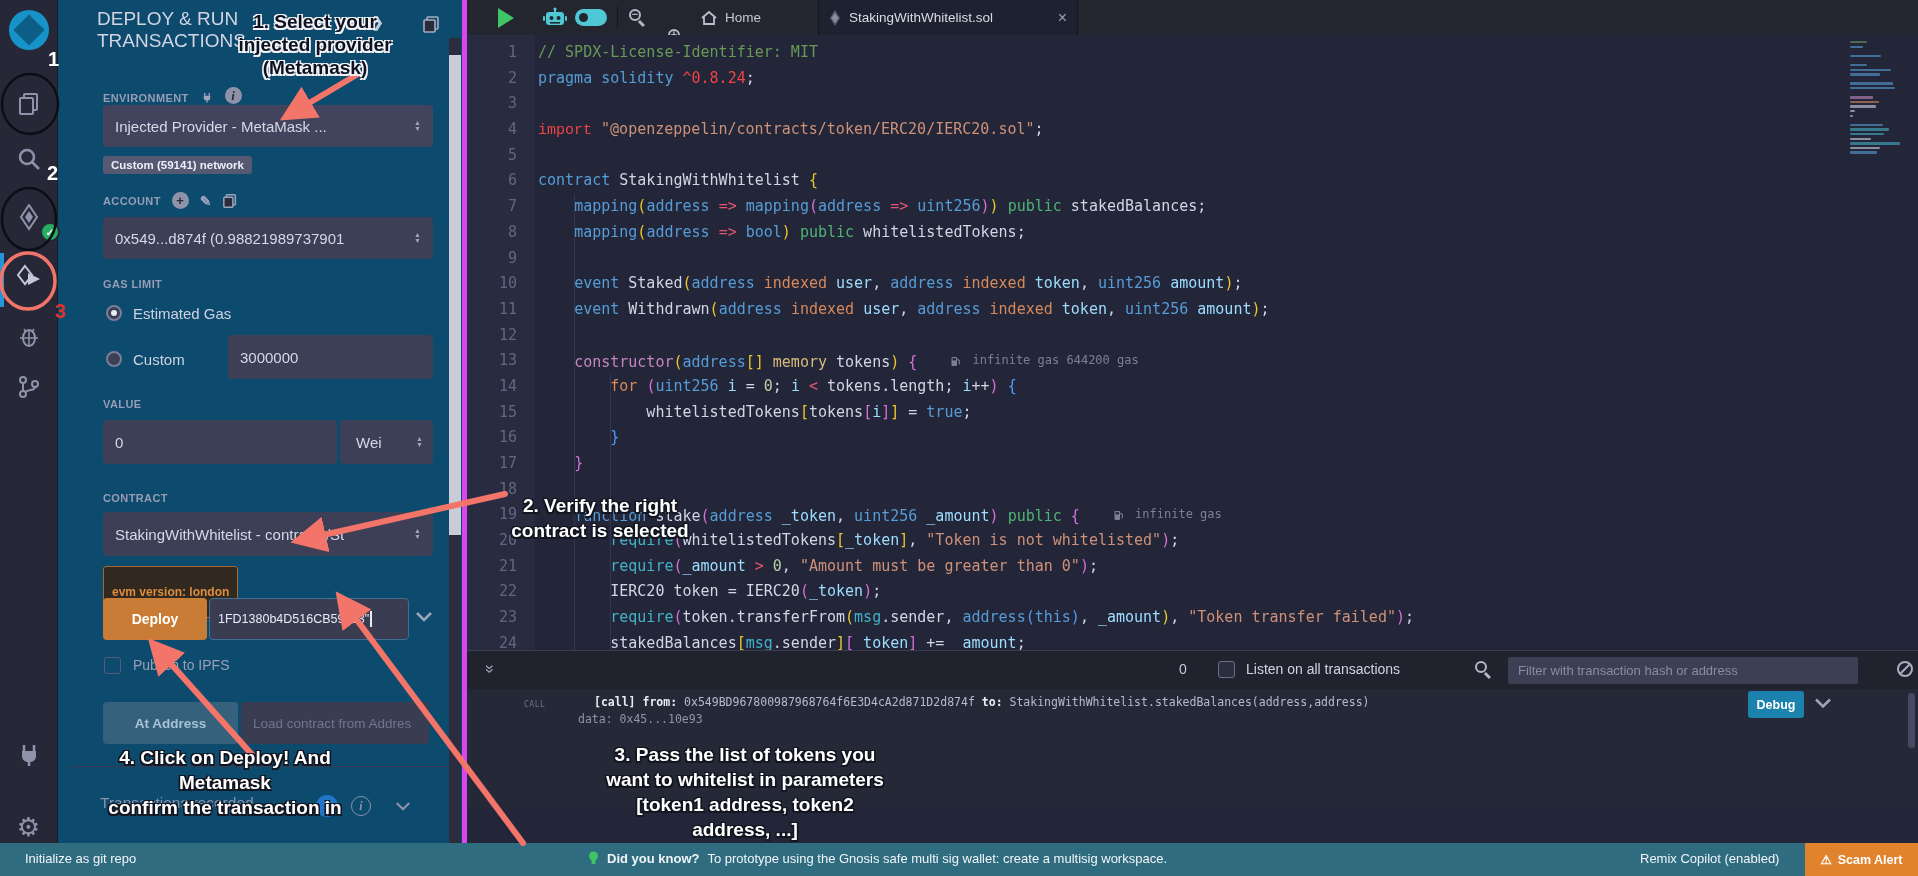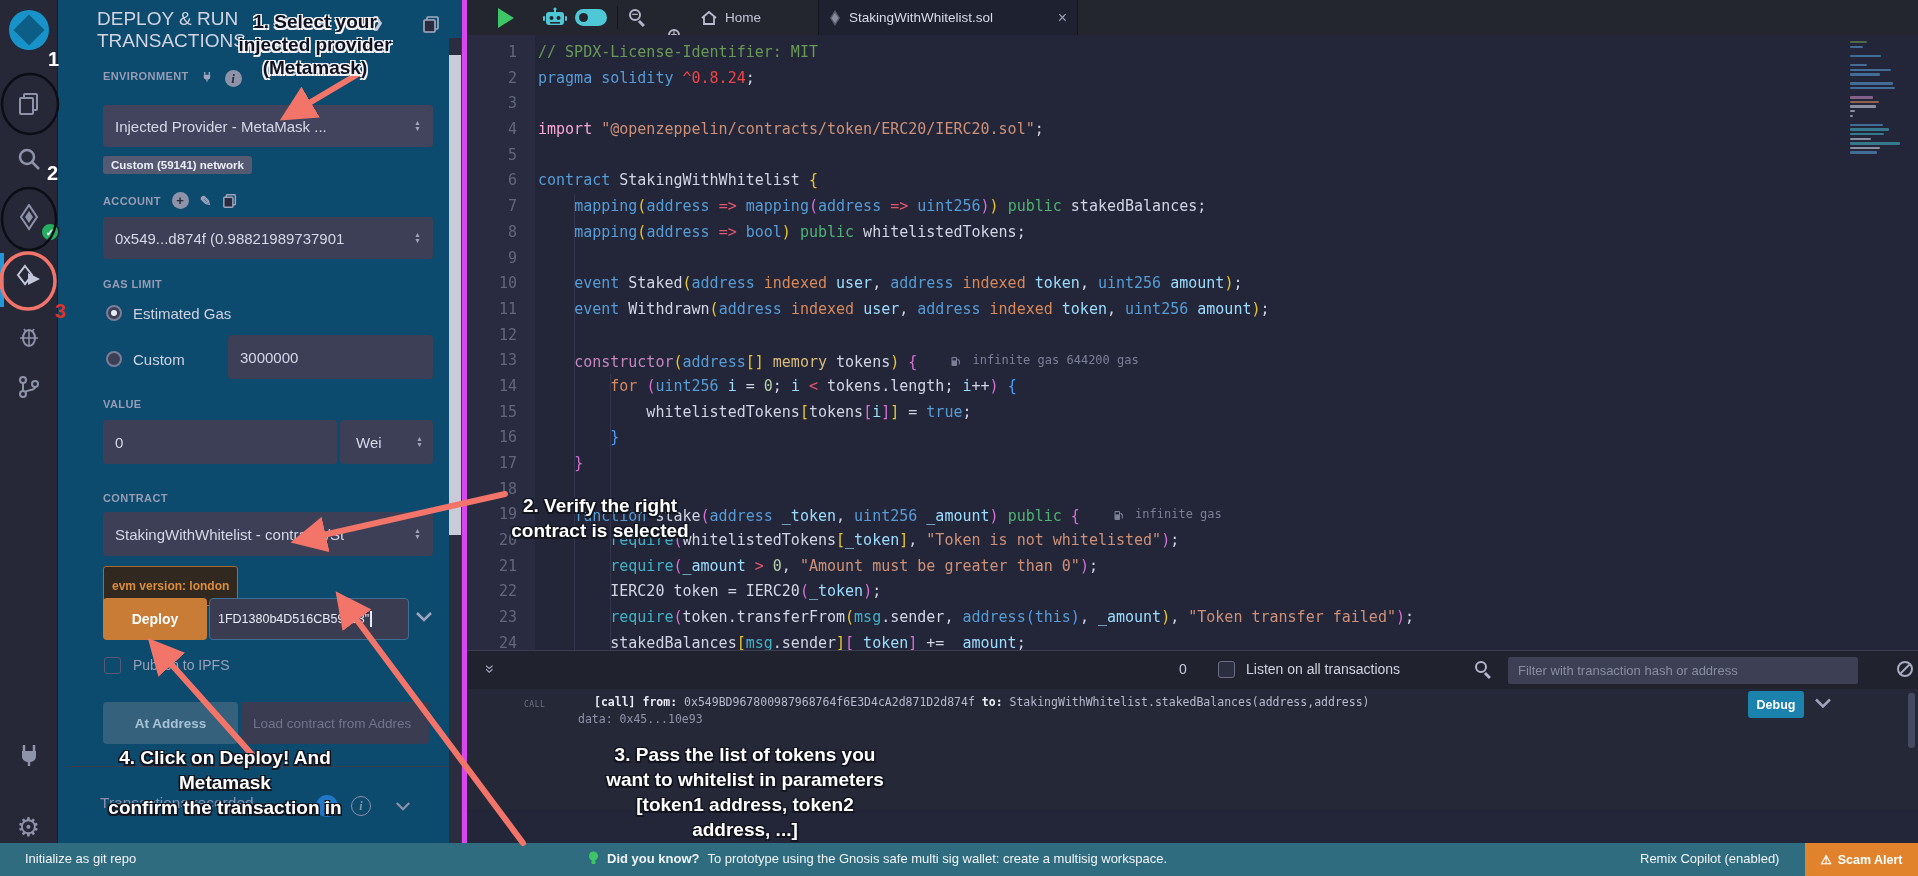--- a/index.html
+++ b/index.html
@@ -13,21 +13,21 @@
   .logo-inner{position:absolute;left:9px;top:9px;width:22px;height:22px;background:#0d5e86;transform:rotate(45deg);}
   .badge-check{position:absolute;left:40px;top:222px;width:16px;height:16px;border-radius:50%;background:#27ae60;border:2px solid #262838;color:#fff;font-size:10px;font-weight:bold;display:flex;align-items:center;justify-content:center;z-index:6;}
   
   .panel{position:absolute;left:57px;top:0;width:405px;height:843px;background:#0c4a6e;border-right:5px solid #d946ef;z-index:4;}
   .panel-title{position:absolute;left:40px;top:8px;width:250px;font-size:19px;line-height:22px;color:#d2d4e2;font-weight:500;}
   .lbl{position:absolute;left:46px;font-size:11px;font-weight:bold;letter-spacing:.4px;color:#989cb5;}
   .field{position:absolute;left:46px;width:330px;height:42px;background:#41445c;border-radius:4px;color:#d6d8e8;font-size:15px;display:flex;align-items:center;padding:0 12px;box-sizing:border-box;overflow:hidden;white-space:nowrap;}
   .field.dim{background:#3c3f55;}
   .updown{margin-left:auto;display:flex;flex-direction:column;line-height:6px;font-size:7px;color:#9fa3bb;flex:0 0 auto;}
   .net-badge{position:absolute;left:46px;top:156px;background:#555971;color:#eceef8;font-size:11.5px;font-weight:bold;border-radius:3px;padding:3px 8px;}
-  .evm-badge{position:absolute;left:46px;top:566px;border:1px solid #a5682f;background:#31291f;color:#dd8d3e;font-size:12px;font-weight:bold;border-radius:3px;padding:12px 8px;}
+  .evm-badge{position:absolute;left:46px;top:566px;border:1px solid #a5682f;background:#31291f;color:#dd8d3e;font-size:12px;font-weight:bold;border-radius:3px;padding:18px 8px;}
   .radio{position:absolute;width:16px;height:16px;border-radius:50%;border:2px solid #7a7e98;background:#3c3f55;box-sizing:border-box;}
   .radio.sel::after{content:"";position:absolute;left:3px;top:3px;width:6px;height:6px;border-radius:50%;background:#e8eaf4;}
   .radio-lbl{position:absolute;left:76px;font-size:15px;color:#cfd2e2;}
   .txt-input{position:absolute;background:#3c3f55;border:none;border-radius:4px;color:#d6d8e8;font-size:15px;padding:0 12px;box-sizing:border-box;font-family:"Liberation Sans",sans-serif;}
   .deploy-btn{position:absolute;left:46px;top:598px;width:104px;height:42px;background:#c87c35;border:none;border-radius:4px;color:#fff;font-weight:bold;font-size:14px;font-family:"Liberation Sans",sans-serif;}
   .args-input{position:absolute;left:152px;top:598px;width:200px;height:42px;background:#3a3d52;border:1px solid #3f6f94;border-radius:4px;color:#e8eaf4;font-size:12.5px;display:flex;align-items:center;padding:0 8px;box-sizing:border-box;overflow:hidden;white-space:nowrap;}
   .caret{display:inline-block;width:1.5px;height:16px;background:#e8eaf4;margin-left:1px;}
   .checkbox{position:absolute;width:17px;height:17px;border:1.5px solid #565a74;border-radius:3px;background:transparent;box-sizing:border-box;}
   .ataddr-btn{position:absolute;left:46px;top:702px;width:135px;height:42px;background:#35617c;border:none;border-radius:4px;color:#a8c3d6;font-weight:bold;font-size:13.5px;font-family:"Liberation Sans",sans-serif;}
   .ataddr-input{position:absolute;left:184px;top:702px;width:188px;height:42px;background:#3a3d52;border:none;border-radius:4px;color:#d6d8e8;font-size:13.5px;padding:0 12px;box-sizing:border-box;font-family:"Liberation Sans",sans-serif;}
@@ -153,21 +153,21 @@
     <div class="panel-title">DEPLOY &amp; RUN TRANSACTIONS</div>
     <div class="abs" style="left:296px;top:12px;color:#22c55e;font-size:17px;font-weight:bold;">✓</div>
     <div class="abs" style="left:315px;top:14px;color:#c6cad8;font-size:14px;font-weight:bold;">❯</div>
     <div class="abs" style="left:366px;top:16px;">
       <svg width="17" height="17" viewBox="0 0 17 17">
           <rect x="4" y="1" width="11" height="12" rx="1" fill="none" stroke="#a9adc2" stroke-width="1.6"></rect>
           <rect x="1" y="4" width="11" height="12" rx="1" fill="#2a2c3e" stroke="#a9adc2" stroke-width="1.6"></rect>
         </svg>
     </div>
 
-    <div class="lbl" style="top:70px;display:flex;align-items:flex-start;gap:12px;">
+    <div class="lbl" style="top:87px;display:flex;align-items:flex-end;gap:12px;">
       <span>ENVIRONMENT</span>
       <svg width="12" height="13" viewBox="0 0 26 26">
           <path d="M8 3 V9 M18 3 V9" stroke="#9fa3bb" stroke-width="3"></path>
           <path d="M6 9 H20 V14 C20 18 17 20 13 20 C9 20 6 18 6 14 Z" fill="#9fa3bb"></path>
           <path d="M13 20 V24" stroke="#9fa3bb" stroke-width="3"></path>
         </svg>
       <span class="mini-icon-btn" style="font-family:'Liberation Serif',serif;font-style:italic;">i</span>
     </div>
     <div class="field" style="top:105px;">
       <span style="overflow:hidden;">Injected Provider - MetaMask ...</span>
@@ -309,21 +309,21 @@
           <div class="cl">
             <span class="ln">2</span>
             <span class="ct"><span style="color: rgb(86, 156, 214);">pragma</span><span style="color: rgb(210, 213, 228);"> </span><span style="color: rgb(86, 156, 214);">solidity</span><span style="color: rgb(210, 213, 228);"> </span><span style="color: #ef4444;">^0.8.24</span><span style="color: rgb(210, 213, 228);">;</span></span>
           </div>
           <div class="cl">
             <span class="ln">3</span>
             <span class="ct"></span>
           </div>
           <div class="cl">
             <span class="ln">4</span>
-            <span class="ct"><span style="color: #f9a8d4;">import</span><span style="color: rgb(210, 213, 228);"> </span><span style="color: rgb(206, 145, 120);">"@openzeppelin/contracts/token/ERC20/IERC20.sol"</span><span style="color: rgb(210, 213, 228);">;</span></span>
+            <span class="ct"><span style="color: #ef4444; font-family: Liberation Mono, monospace;">import</span><span style="color: rgb(210, 213, 228);"> </span><span style="color: rgb(206, 145, 120);">"@openzeppelin/contracts/token/ERC20/IERC20.sol"</span><span style="color: rgb(210, 213, 228);">;</span></span>
           </div>
           <div class="cl">
             <span class="ln">5</span>
             <span class="ct"></span>
           </div>
           <div class="cl">
             <span class="ln">6</span>
             <span class="ct"><span style="color: rgb(86, 156, 214);">contract</span><span style="color: rgb(210, 213, 228);"> StakingWithWhitelist </span><span style="color: rgb(233, 198, 44);">{</span></span>
           </div>
           <div class="cl">

